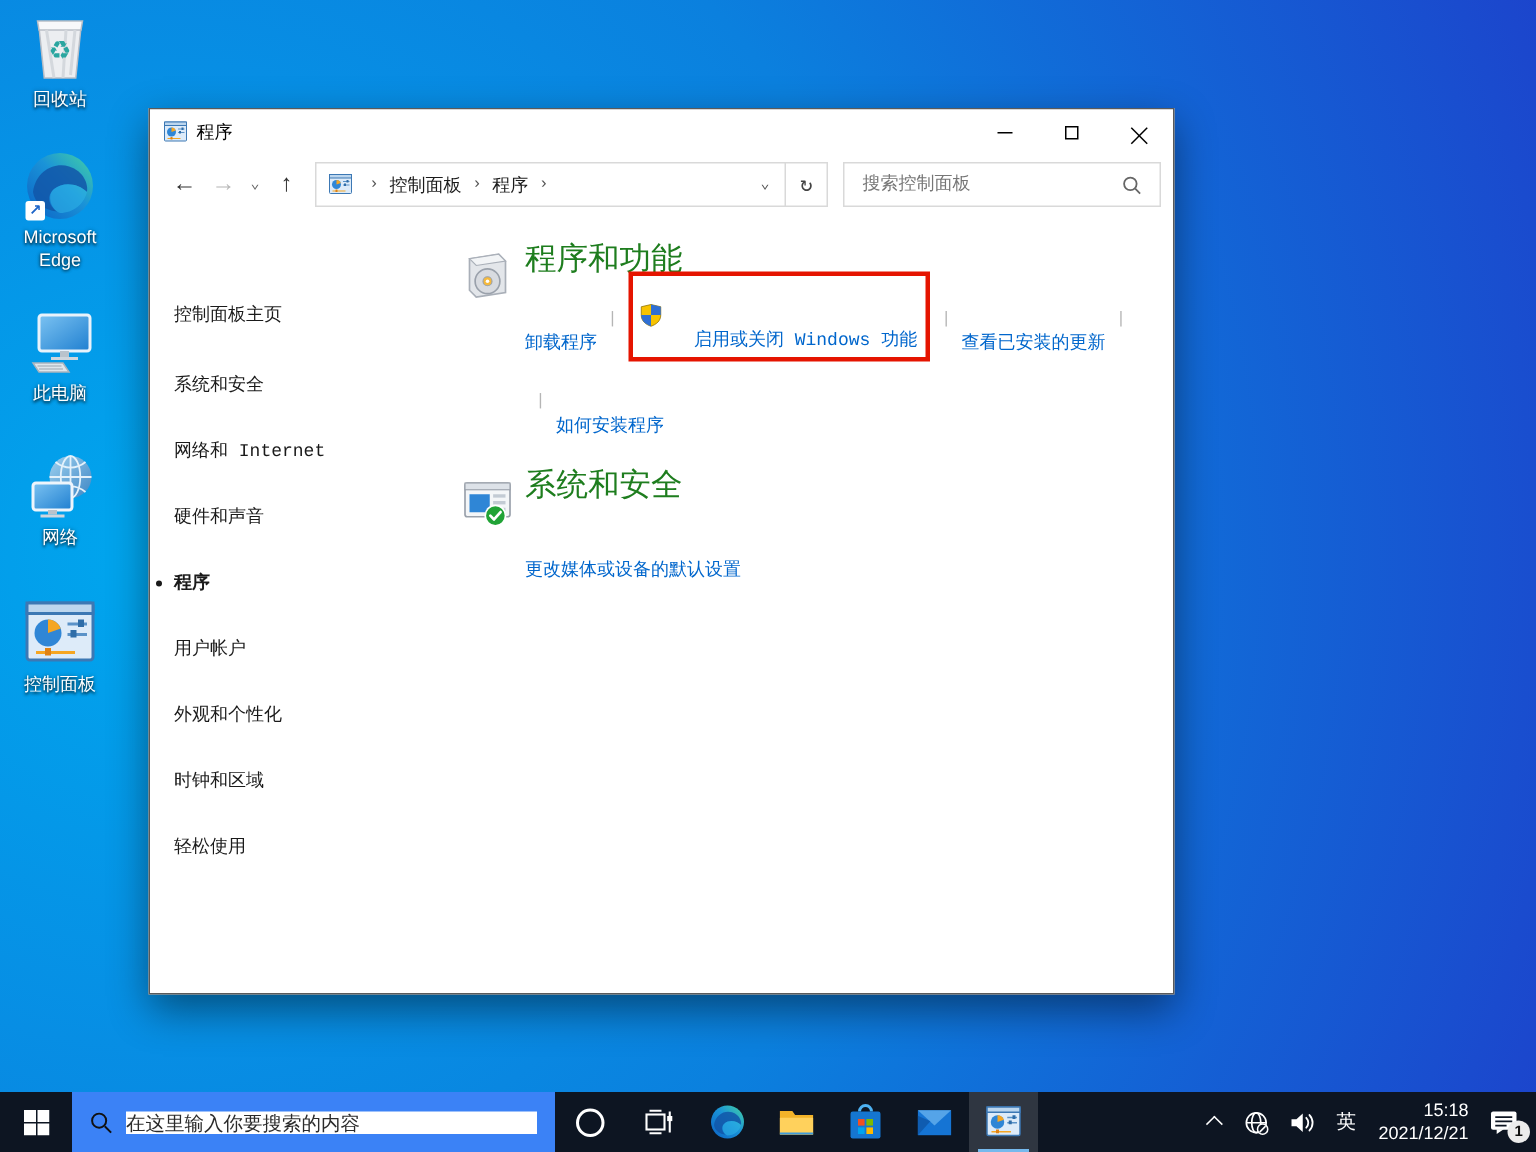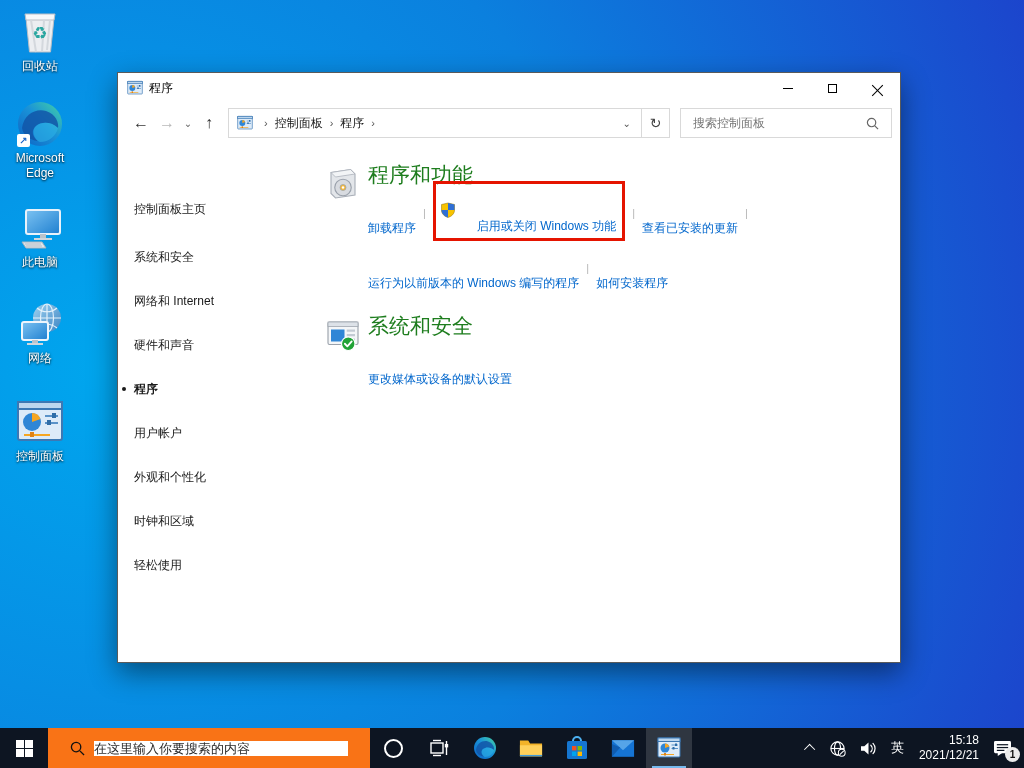--- a/index.html
+++ b/index.html
@@ -11,23 +11,23 @@
   
   .dicon { position:absolute; left:2px; width:76px; text-align:center; cursor:default; }
   .dicon .img { width:48px; height:48px; margin:0 auto 3px; position:relative; }
   .dicon .lbl { color:#fff; font-size:12px; line-height:15px;
     text-shadow:0 1px 2px rgba(0,0,0,.75), 0 0 3px rgba(0,0,0,.4); }
   .shortcut-arrow { position:absolute; left:1px; bottom:1px; width:13px; height:13px;
     background:#fff; border-radius:2px; color:#1b64c8; font-size:10px; line-height:13px;
     text-align:center; font-weight:bold; }
 
   
-  #win { position:absolute; left:117px; top:72px; width:784px; height:591px;
+  #win { position:absolute; left:99px; top:72px; width:684px; height:591px;
     background:#fff; border:1px solid #5a5a5a; box-shadow:0 10px 26px rgba(0,0,0,.45);
-    display:flex; flex-direction:column; }
+    display:flex; flex-direction:column;font-family:Liberation Mono, monospace; }
   #titlebar { height:30px; display:flex; align-items:center; background:#fff; }
   #titlebar .wicon { width:16px; height:16px; margin:0 6px 0 9px; }
   #titlebar .wtitle { font-size:12px; color:#000; flex:1; }
   .capbtn { width:45px; height:30px; display:flex; align-items:center; justify-content:center; }
   .glyph-min { width:10px; height:1px; background:#000; }
   .glyph-max { width:9px; height:9px; border:1px solid #000; }
   .glyph-close { position:relative; width:11px; height:11px; }
   .glyph-close::before,.glyph-close::after { content:""; position:absolute; left:5px; top:0;
     width:1px; height:15px; background:#000; }
   .glyph-close::before { transform:rotate(45deg); } .glyph-close::after { transform:rotate(-45deg); }
@@ -66,21 +66,21 @@
   .cp-links + .cp-links { margin-top:6px; }
   .cp-link { color:#0066cc; white-space:nowrap; }
   .ldiv { color:#b5b5b5; margin:0 7px; font-size:11px; }
   .hl-box { display:inline-flex; align-items:center; gap:21px; border:3px solid #e51400;
     padding:2px 6px 3px 4px; margin:-9px 0 -5px; position:relative; background:transparent; }
 
   
   #taskbar { position:absolute; left:0; bottom:0; width:1024px; height:40px;
     background:#0d1522; display:flex; align-items:stretch; color:#fff; }
   .tbtn { width:48px; display:flex; align-items:center; justify-content:center; }
-  #tb-search { width:322px; background:#f97316; display:flex; align-items:center; padding:0 22px; }
+  #tb-search { width:322px; background:#3b82f6; display:flex; align-items:center; padding:0 12px; }
   #tb-search input { flex:1; border:none; outline:none; font-size:13px; color:#111;
     font-family:inherit; min-width:0; }
   #tb-search input::placeholder { color:#2b2b2b; opacity:1; }
   .appbtn { width:46px; display:flex; align-items:center; justify-content:center; position:relative; }
   .appbtn.active { background:rgba(255,255,255,.14); }
   .appbtn.active::after { content:""; position:absolute; left:6px; right:6px; bottom:0;
     height:2px; background:#76b9ed; }
   #tray { margin-left:auto; display:flex; align-items:center; }
   .tray-item { padding:0 7px; display:flex; align-items:center; justify-content:center; height:40px; }
   .chev-up { width:8px; height:8px; border-left:1.5px solid #fff; border-top:1.5px solid #fff;
@@ -274,21 +274,20 @@
                 <svg width="16" height="16" viewBox="0 0 16 16">
                     <use href="#shield-art"></use>
                   </svg>
                 <span class="cp-link">启用或关闭 Windows 功能</span>
               </span>
               <span class="ldiv">|</span>
               <span class="cp-link">查看已安装的更新</span>
               <span class="ldiv">|</span>
             </div>
             <div class="cp-links">
-              <span class="cp-link">运行为以前版本的 Windows 编写的程序</span>
               <span class="ldiv">|</span>
               <span class="cp-link">如何安装程序</span>
             </div>
           </div>
         </div>
 
         <div class="cp-section">
           <svg class="sicon" viewBox="0 0 48 48">
             <rect x="4" y="8" width="40" height="30" rx="2" fill="#f4f6f8" stroke="#9aa1ab" stroke-width="1.5"></rect>
             <rect x="4" y="8" width="40" height="6" fill="#dde2e8" stroke="#9aa1ab" stroke-width="1"></rect>

